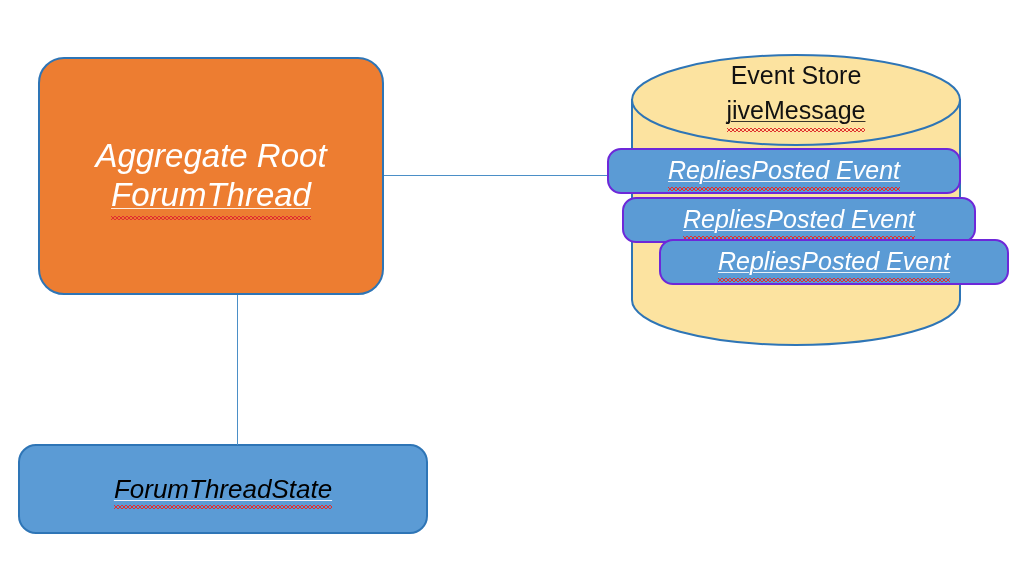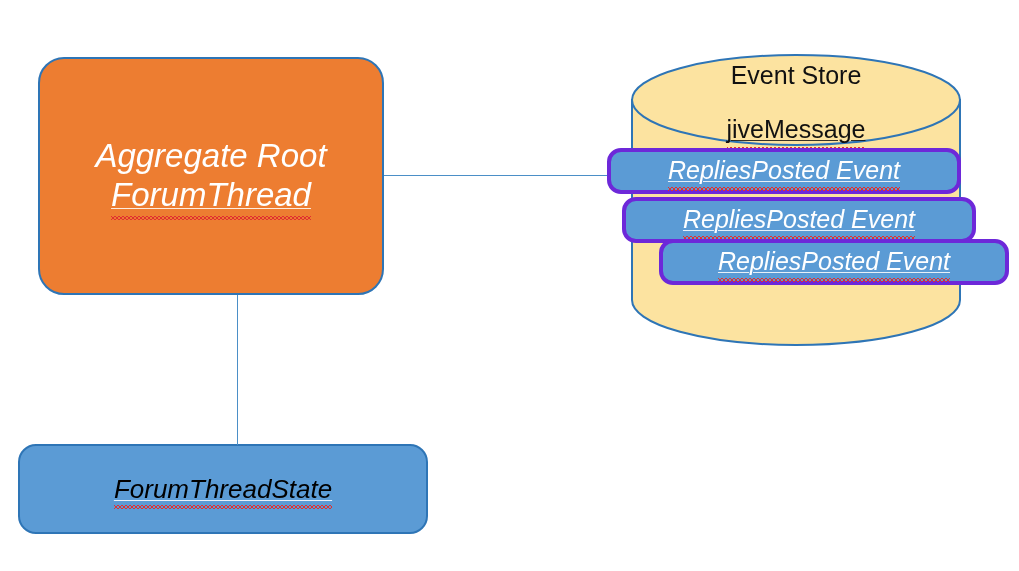--- a/index.html
+++ b/index.html
@@ -69,21 +69,21 @@
     font-weight: 300;
     border-radius: 18px;
   }
 
   
   .event-box {
     background: #5B9BD5;
     color: #ffffff;
     font-size: 25px;
     font-weight: 300;
-    border: 4px solid #6d28d9;
+    border: 2px solid #6d28d9;
     border-radius: 14px;
     height: 46px;
   }
   #event-box-0 { left: 607px; top: 148px; width: 354px; z-index: 6; }
   #event-box-1 { left: 622px; top: 197px; width: 354px; z-index: 7; }
   #event-box-2 { left: 659px; top: 239px; width: 350px; z-index: 8; }
 
   
   #event-store {
     position: absolute;
@@ -132,21 +132,20 @@
   .squiggle {
     position: relative;
     display: inline-block;
     text-decoration: underline;
     text-decoration-color: rgba(255,255,255,0.85);
     text-underline-offset: 2px;
     text-decoration-thickness: 1px;
   }
   .squiggle.dark {
     text-decoration-color: rgba(20,20,20,0.85);
-    margin-top: 19px;
   }
   .squiggle::after {
     content: "";
     position: absolute;
     left: 0;
     right: 0;
     bottom: -5px;
     height: 4px;
     background-image:
       linear-gradient(45deg, transparent 40%, #E03030 40%, #E03030 60%, transparent 60%),

